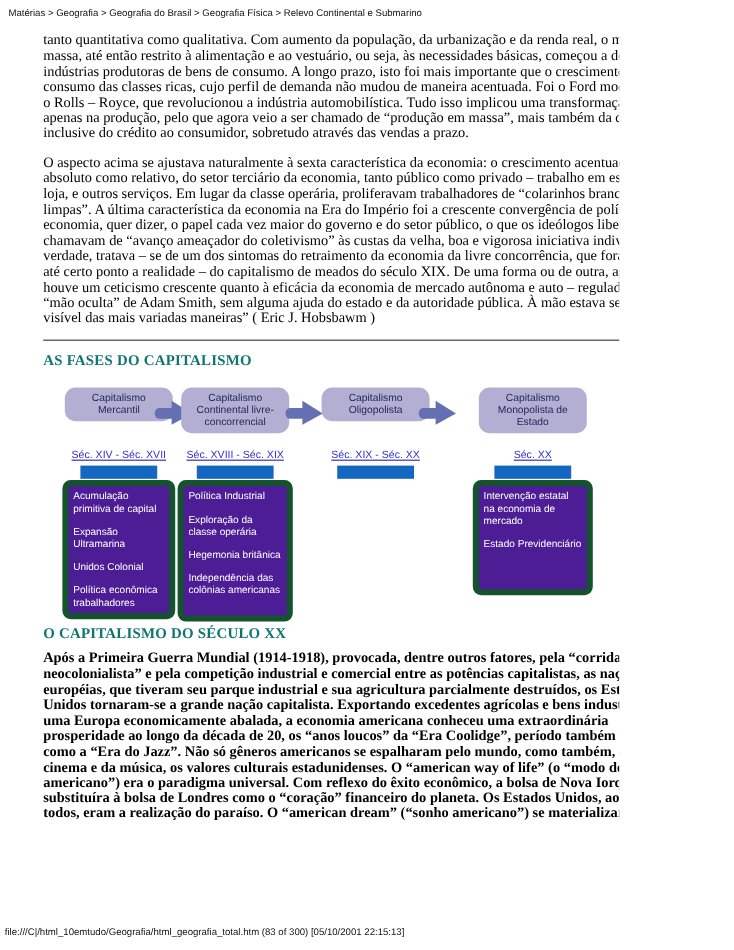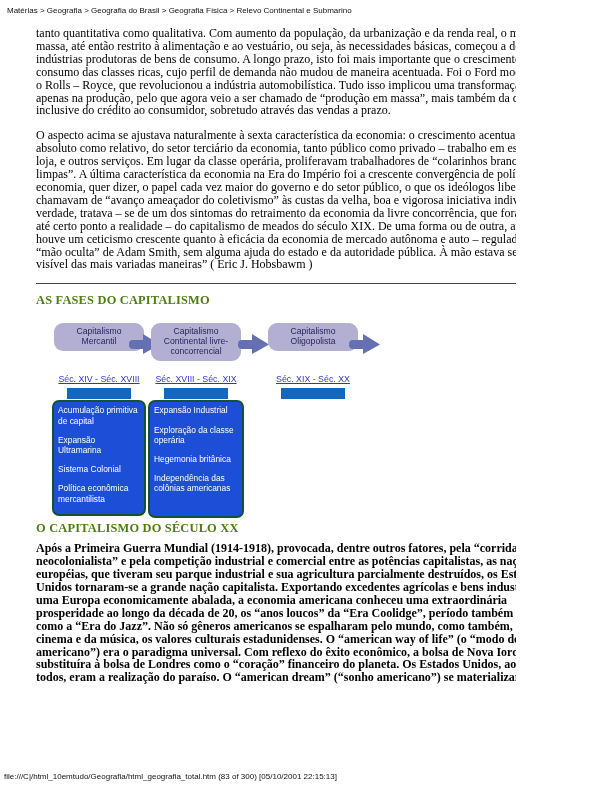--- a/index.html
+++ b/index.html
@@ -11,42 +11,42 @@
     position:absolute; top:6px; left:7px;
     font:8px "Liberation Sans", sans-serif; color:#111;
   }
   .content { position:absolute; top:27px; left:36px; width:541px; }
   p.body-text {
     font-size:12px; line-height:12.9px; margin:0 0 12px 0; text-align:left;
   }
   .em { }
   hr.divider { border:none; border-top:1px solid #444; margin:12px 0 9px 0; }
   h2.sec-title {
-    font:bold 12.4px "Liberation Serif", serif; color:#4d7c0f;
+    font:bold 12.4px "Liberation Serif", serif; color:#0f766e;
     margin:0 0 0 0; letter-spacing:.2px;
   }
   
   .diagram { position:relative; height:194px; margin:15px 0 4px 0; }
   .phase-col { position:absolute; top:0; display:flex; flex-direction:column; align-items:center; }
   .col-0 { left:16px;   width:94px; }
   .col-1 { left:112px; width:96px; }
   .col-2 { left:224px; width:106px; }
   .col-3 { left:358px; width:100px; }
   .pbox-area { height:49px; display:flex; align-items:flex-start; justify-content:center; }
   .pbox {
     background:#b3afd3; color:#26265c; border-radius:9px; padding:4px 6px;
     font:8.6px/9.9px "Liberation Sans", sans-serif; text-align:center; max-width:78px;
   }
   .period {
     font:8.8px "Liberation Sans", sans-serif; color:#3333cc;
     text-decoration:underline; white-space:nowrap; margin-top:2px;
   }
   .bar { height:11px; background:#1467c0; width:64px; margin-top:4px; }
   .ibox {
-    margin-top:1px; background:#1d4ed8; border:2px solid #14532d; border-radius:7px;
+    margin-top:1px; background:#4c1d95; border:5px solid #14532d; border-radius:7px;
     width:100%; box-sizing:border-box; padding:3px 4px; color:#ffffff;
     font:8.4px/10.2px "Liberation Sans", sans-serif; text-align:left;
   }
   .col-0 .ibox { min-height:116px; }
   .col-1 .ibox { min-height:118px; }
   .col-2 .ibox { min-height:101px; }
   .col-3 .ibox { min-height:96px; }
   .item { margin-bottom:9px; }
   .item:last-child { margin-bottom:1px; }
   .arrow { position:absolute; top:10px; width:34px; height:22px; }
@@ -74,43 +74,43 @@
     <hr class="divider">
 
     <h2 class="sec-title">AS FASES DO CAPITALISMO</h2>
 
     <div class="diagram">
 
       <div class="phase-col col-0">
         <div class="pbox-area">
             <div class="pbox">Capitalismo Mercantil</div>
           </div>
-        <div class="period">Séc. XIV - Séc. XVIII</div>
+        <div class="period">Séc. XIV - Séc. XVII</div>
         <div class="bar"></div>
         <div class="ibox">
           <div class="item">Acumulação primitiva de capital</div>
           <div class="item">Expansão Ultramarina</div>
-          <div class="item">Sistema Colonial</div>
-          <div class="item">Política econômica mercantilista</div>
+          <div class="item">Unidos Colonial</div>
+          <div class="item">Política econômica trabalhadores</div>
         </div>
       </div>
 
       <svg class="arrow arrow-0" viewBox="0 0 34 22">
           <rect x="1" y="7" width="17" height="9" rx="4" fill="#6470b2"></rect>
           <polygon points="15,1 32,11.5 15,21" fill="#6470b2"></polygon>
         </svg>
 
       <div class="phase-col col-1">
         <div class="pbox-area">
             <div class="pbox">Capitalismo Continental livre-concorrencial</div>
           </div>
         <div class="period">Séc. XVIII - Séc. XIX</div>
         <div class="bar"></div>
         <div class="ibox">
-          <div class="item">Expansão Industrial</div>
+          <div class="item">Política Industrial</div>
           <div class="item">Exploração da classe operária</div>
           <div class="item">Hegemonia britânica</div>
           <div class="item">Independência das colônias americanas</div>
         </div>
       </div>
 
       <svg class="arrow arrow-1" viewBox="0 0 34 22">
           <rect x="1" y="7" width="17" height="9" rx="4" fill="#6470b2"></rect>
           <polygon points="15,1 32,11.5 15,21" fill="#6470b2"></polygon>
         </svg>
@@ -121,20 +121,31 @@
           </div>
         <div class="period">Séc. XIX - Séc. XX</div>
         <div class="bar"></div>
       </div>
 
       <svg class="arrow arrow-2" viewBox="0 0 34 22">
           <rect x="1" y="7" width="17" height="9" rx="4" fill="#6470b2"></rect>
           <polygon points="15,1 32,11.5 15,21" fill="#6470b2"></polygon>
         </svg>
 
+      <div class="phase-col col-3">
+        <div class="pbox-area">
+            <div class="pbox">Capitalismo Monopolista de Estado</div>
+          </div>
+        <div class="period">Séc. XX</div>
+        <div class="bar"></div>
+        <div class="ibox">
+          <div class="item">Intervenção estatal na economia de mercado</div>
+          <div class="item">Estado Previdenciário</div>
+        </div>
+      </div>
 
     </div>
 
     <h2 class="sec-title seq2">O CAPITALISMO DO SÉCULO XX</h2>
 
     <p class="body-text p-after-h">Após a Primeira Guerra Mundial (1914-1918), provocada, dentre outros fatores, pela “corrida neocolonialista” e pela competição industrial e comercial entre as potências capitalistas, as nações européias, que tiveram seu parque industrial e sua agricultura parcialmente destruídos, os Estados Unidos tornaram-se a grande nação capitalista. Exportando excedentes agrícolas e bens industriais para uma Europa economicamente abalada, a economia americana conheceu uma extraordinária prosperidade ao longo da década de 20, os “anos loucos” da “Era Coolidge”, período também batizado como a “Era do Jazz”. Não só gêneros americanos se espalharam pelo mundo, como também, através do cinema e da música, os valores culturais estadunidenses. O “american way of life” (o “modo de vida americano”) era o paradigma universal. Com reflexo do êxito econômico, a bolsa de Nova Iorque substituíra à bolsa de Londres como o “coração” financeiro do planeta. Os Estados Unidos, aos olhos de todos, eram a realização do paraíso. O “american dream” (“sonho americano”) se materializara.</p>
 
 
   </div>
 

